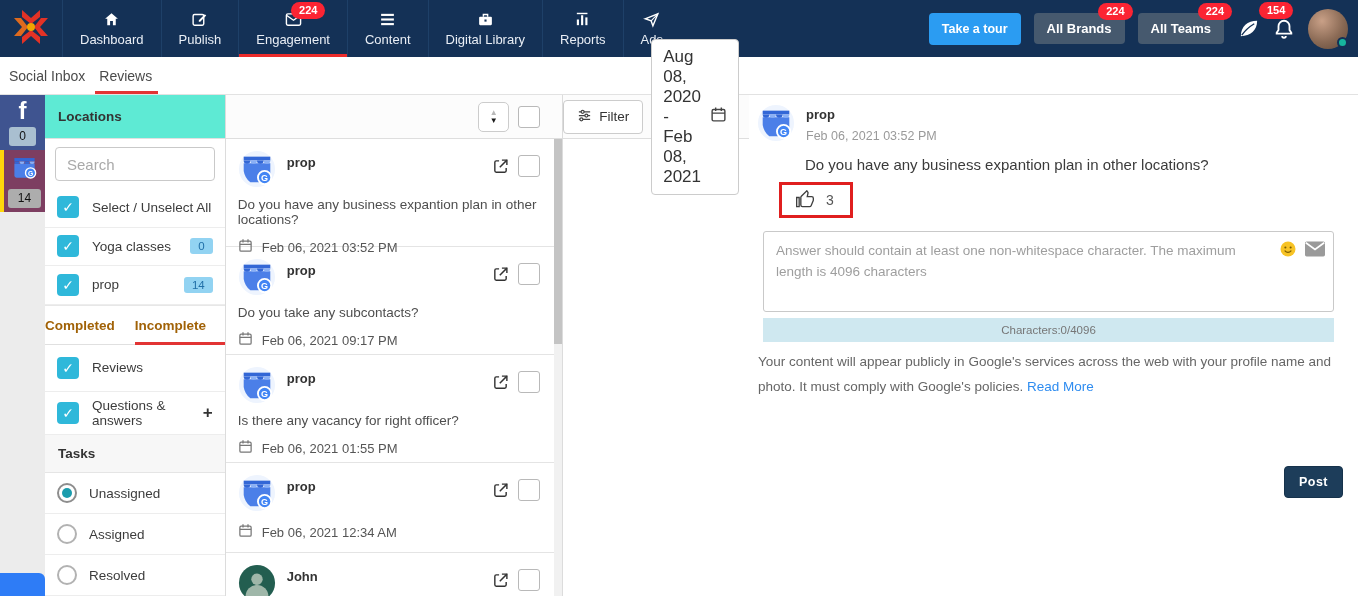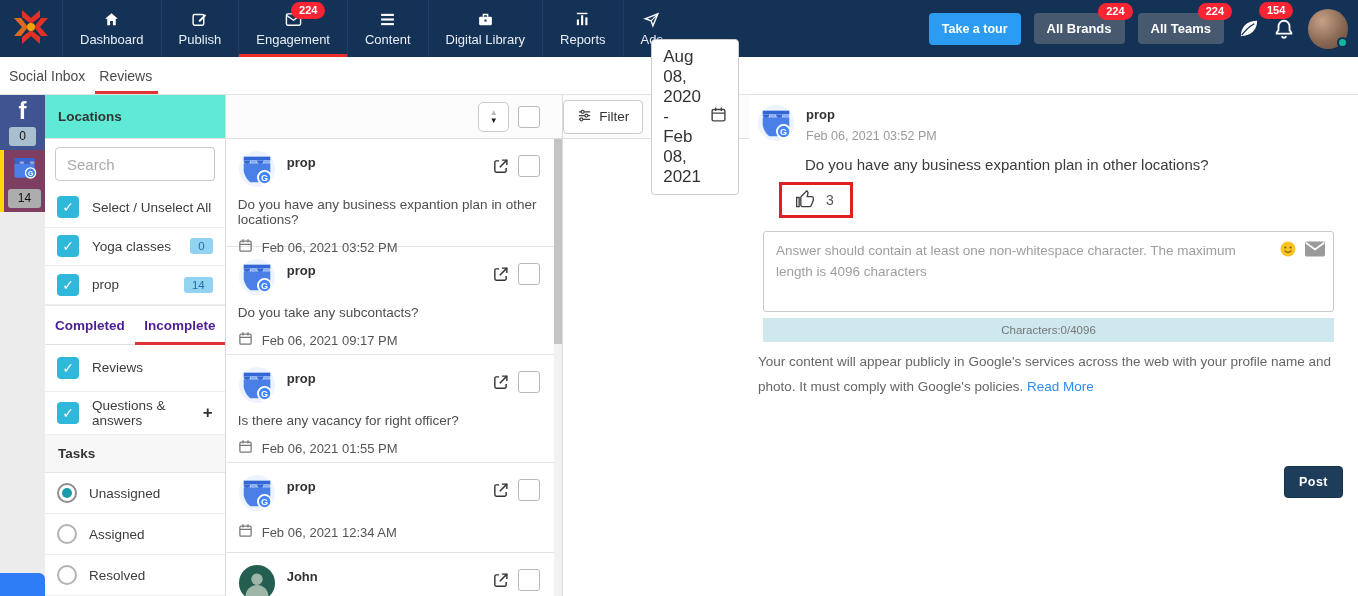--- a/index.html
+++ b/index.html
@@ -64,21 +64,21 @@
     padding:0 11px; font-size:15px; color:#333; font-family:inherit; outline:none; }
   .search-input::placeholder { color:#a9a9a9; }
   .loc-row { display:flex; align-items:center; gap:13px; padding:0 12px; height:39px;
     border-bottom:1px solid #ededed; cursor:pointer; }
   .loc-row.no-border { border-bottom:none; }
   .cbx { width:22px; height:22px; flex:0 0 22px; background:#2fb8da; border-radius:4px;
     color:#fff; display:flex; align-items:center; justify-content:center; font-size:14px; cursor:pointer; }
   .count-badge { margin-left:auto; background:#92d3f2; color:#2170a8; font-size:11.5px;
     border-radius:3px; padding:2px 8px; }
   .status-tabs { display:flex; border-top:1px solid #e7e7e7; border-bottom:1px solid #e0e0e0; }
-  .status-tab { flex:1; text-align:center; padding:12px 0 11px; font-weight:bold; color:#4c1d95;
+  .status-tab { flex:1; text-align:left; padding:12px 0 11px; font-weight:bold; color:#a16207;
     position:relative; cursor:pointer; font-size:13.5px; }
   .status-tab.active::after { content:""; position:absolute; left:0; right:0; bottom:-1px; height:3px; background:#e23434; }
   .plus-sign { margin-left:auto; font-size:17px; font-weight:bold; color:#333; cursor:pointer; }
   .tasks-header { padding:11px 13px; font-weight:bold; color:#333; background:#f7f7f7;
     border-bottom:1px solid #e5e5e5; }
   .radio { width:20px; height:20px; flex:0 0 20px; border:2px solid #b2b2b2; border-radius:50%;
     position:relative; cursor:pointer; }
   .radio.selected { border-color:#8d8d8d; }
   .radio.selected::after { content:""; position:absolute; inset:3px; border-radius:50%; background:#1b9cad; }
   .task-row { height:41px;gap:12px; }

